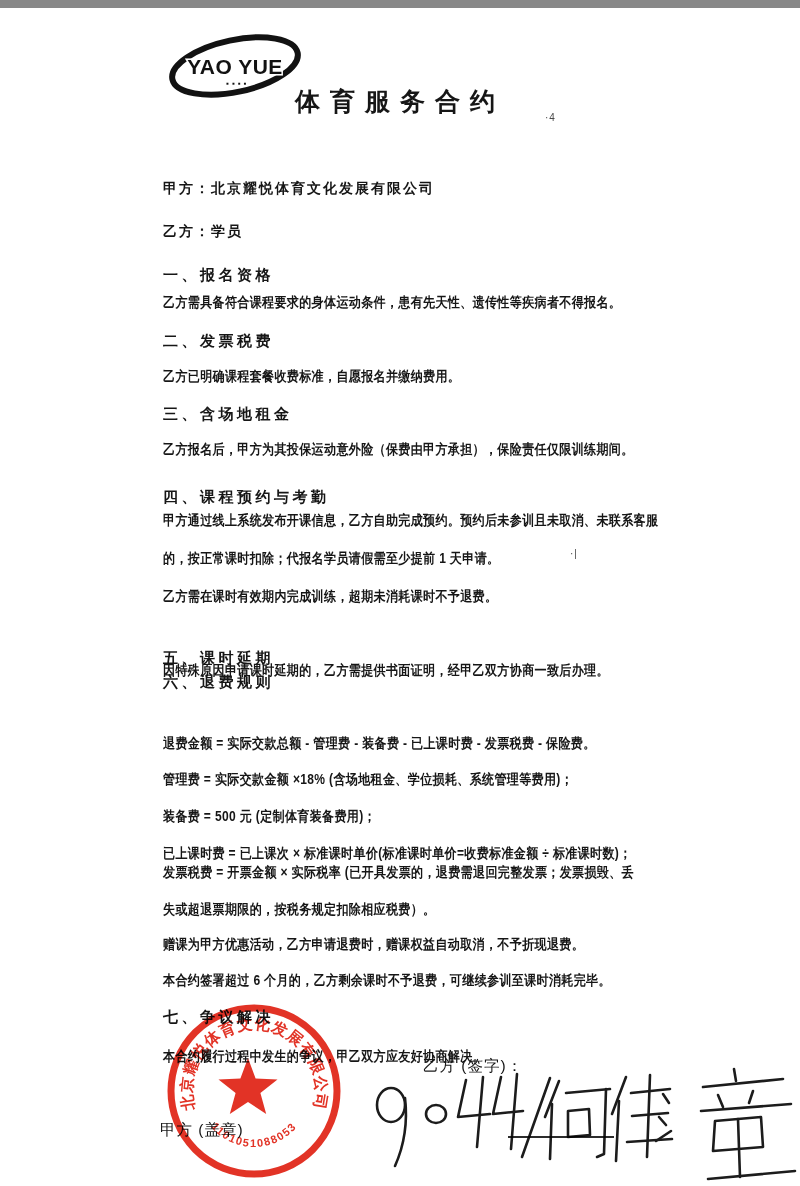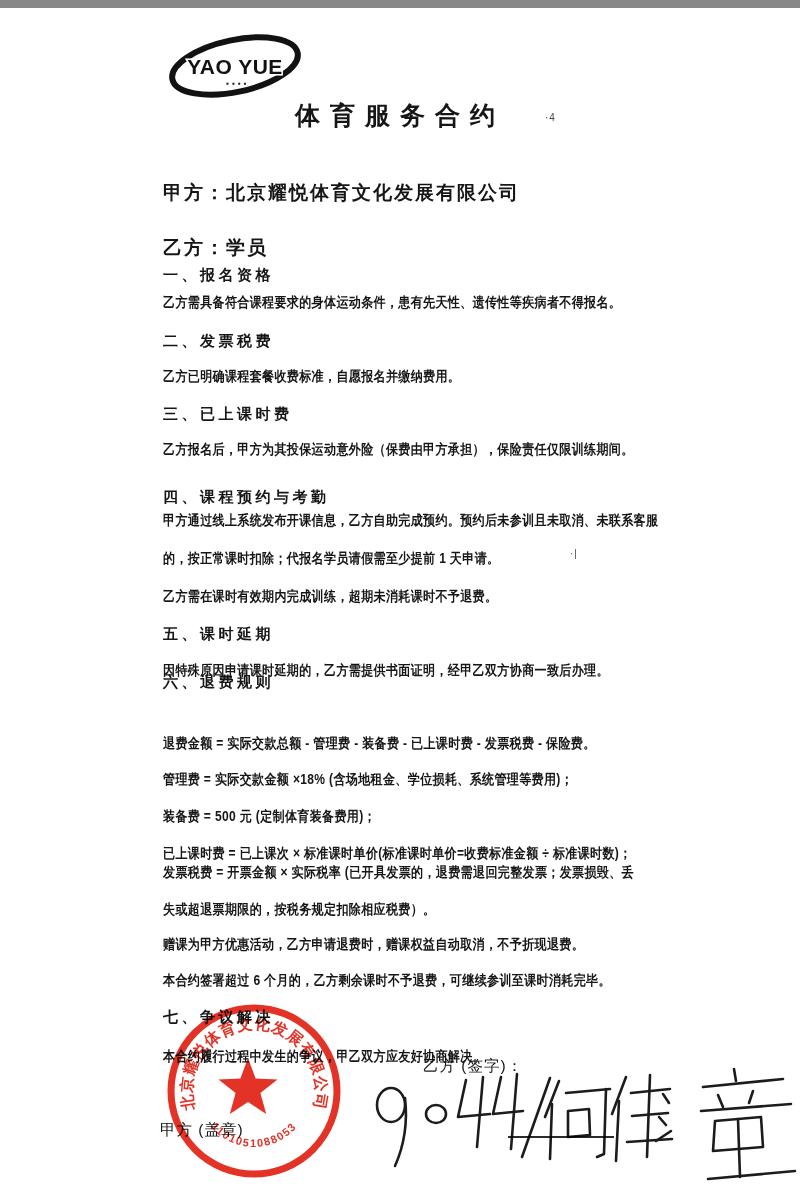--- a/index.html
+++ b/index.html
@@ -1,25 +1,25 @@
 <!DOCTYPE html>
 <html><head>
 <meta charset="utf-8">
 <style>
   html,body{margin:0;padding:0;background:#888;}
   .page{
     position:relative;width:800px;height:1186px;margin:8px auto;background:#ffffff;
     font-family:"Liberation Sans","DejaVu Sans",sans-serif;color:#161616;overflow:hidden;
   }
   .line{position:absolute;left:163px;white-space:nowrap;transform-origin:0 0;}
-  .party{font-size:19px;font-weight:700;letter-spacing:2px;}
+  .party{font-size:14px;font-weight:700;letter-spacing:2px;}
   .sec{font-size:15px;font-weight:700;letter-spacing:3.5px;}
   .body{font-size:14px;font-weight:600;transform:scaleX(0.86);letter-spacing:0.4px;}
   .doc-title{
-    position:absolute;top:91px;left:400px;transform:translateX(-50%);
+    position:absolute;top:77px;left:400px;transform:translateX(-50%);
     font-size:25px;font-weight:700;letter-spacing:10px;white-space:nowrap;
   }
   .smudge{position:absolute;color:#4a4a4a;font-size:10px;letter-spacing:1px;}
   .sign-label{position:absolute;font-size:15.5px;font-weight:400;letter-spacing:1px;white-space:nowrap;}
   .sign-underline{position:absolute;left:508px;top:1128px;width:106px;border-top:2px solid #2c2c2c;}
   .stamp{position:absolute;left:165px;top:994px;mix-blend-mode:multiply;opacity:0.93;}
   .stamp text{font-weight:700;}
   .seal-top-text{font-size:15.5px;letter-spacing:1px;}
   .seal-number{font-size:11px;letter-spacing:1.5px;}
   .handwriting{position:absolute;left:362px;top:1050px;mix-blend-mode:multiply;}
@@ -37,38 +37,38 @@
       <ellipse cx="75" cy="36" rx="64" ry="26" fill="none" stroke="#121212" stroke-width="6"></ellipse>
     </g>
     <text class="logo-text" x="75" y="44" text-anchor="middle" fill="#121212">YAO YUE</text>
     <text class="logo-sub" x="78" y="56" text-anchor="middle" fill="#121212">▪▪▪▪</text>
   </svg>
 
   <div class="doc-title">体育服务合约</div>
   <div class="smudge" style="left:545px;top:104px;">·4</div>
 
   <div class="line party" style="top:172px;">甲方：北京耀悦体育文化发展有限公司</div>
-  <div class="line party" style="top:227px;">乙方：学员</div>
+  <div class="line party" style="top:215px;">乙方：学员</div>
 
   <div class="line sec" style="top:258px;">一、报名资格</div>
   <div class="line body" style="top:286px;">乙方需具备符合课程要求的身体运动条件，患有先天性、遗传性等疾病者不得报名。</div>
 
   <div class="line sec" style="top:324px;">二、发票税费</div>
   <div class="line body" style="top:360px;">乙方已明确课程套餐收费标准，自愿报名并缴纳费用。</div>
 
-  <div class="line sec" style="top:397px;">三、已上课时费</div>
+  <div class="line sec" style="top:397px;">三、含场地租金</div>
   <div class="line body" style="top:433px;">乙方报名后，甲方为其投保运动意外险（保费由甲方承担），保险责任仅限训练期间。</div>
 
   <div class="line sec" style="top:480px;">四、课程预约与考勤</div>
   <div class="line body" style="top:504px;">甲方通过线上系统发布开课信息，乙方自助完成预约。预约后未参训且未取消、未联系客服</div>
   <div class="line body" style="top:542px;">的，按正常课时扣除；代报名学员请假需至少提前 1 天申请。</div>
   <div class="smudge" style="left:570px;top:540px;">·|</div>
   <div class="line body" style="top:580px;">乙方需在课时有效期内完成训练，超期未消耗课时不予退费。</div>
 
-  <div class="line sec" style="top:617px;font-family:Liberation Serif, serif;">五、课时延期</div>
+  <div class="line sec" style="top:641px;font-family:Liberation Serif, serif;">五、课时延期</div>
   <div class="line body" style="top:654px;">因特殊原因申请课时延期的，乙方需提供书面证明，经甲乙双方协商一致后办理。</div>
 
   <div class="line sec" style="top:665px;font-family:Liberation Serif, serif;">六、退费规则</div>
   <div class="line body" style="top:727px;">退费金额 = 实际交款总额 - 管理费 - 装备费 - 已上课时费 - 发票税费 - 保险费。</div>
   <div class="line body" style="top:763px;">管理费 = 实际交款金额 ×18% (含场地租金、学位损耗、系统管理等费用)；</div>
   <div class="line body" style="top:800px;">装备费 = 500 元 (定制体育装备费用)；</div>
   <div class="line body" style="top:837px;">已上课时费 = 已上课次 × 标准课时单价(标准课时单价=收费标准金额 ÷ 标准课时数)；</div>
   <div class="line body" style="top:856px;">发票税费 = 开票金额 × 实际税率 (已开具发票的，退费需退回完整发票；发票损毁、丢</div>
   <div class="line body" style="top:893px;">失或超退票期限的，按税务规定扣除相应税费）。</div>
   <div class="line body" style="top:928px;">赠课为甲方优惠活动，乙方申请退费时，赠课权益自动取消，不予折现退费。</div>

